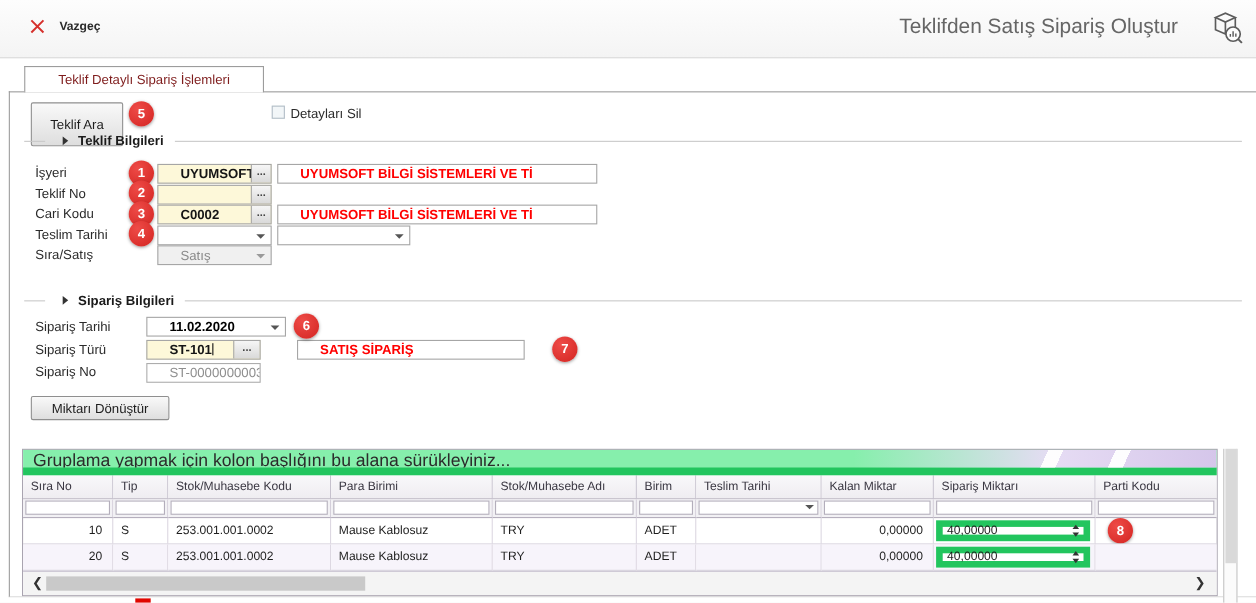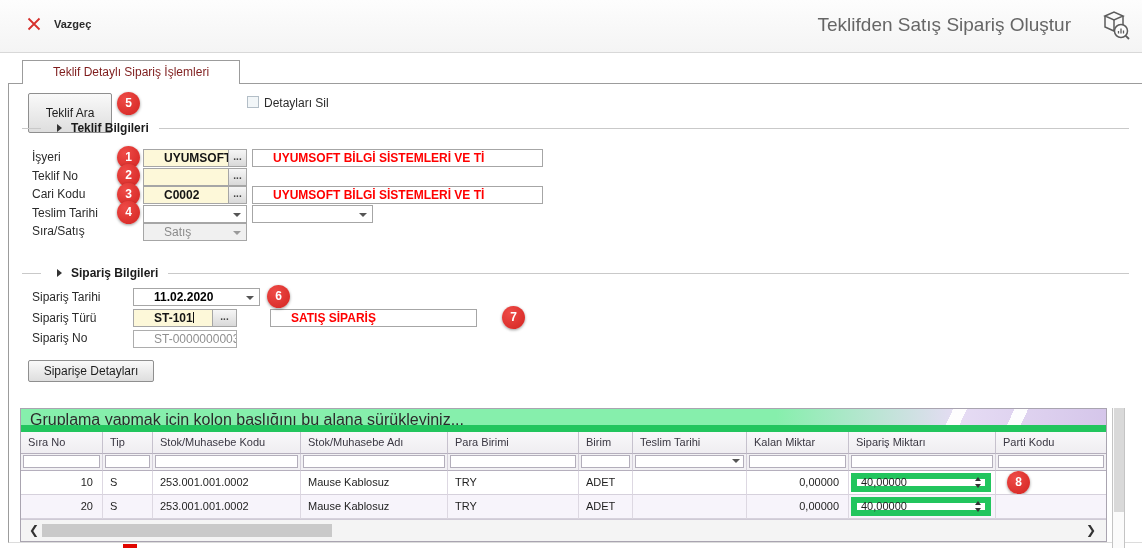--- a/index.html
+++ b/index.html
@@ -204,34 +204,34 @@
     <span class="lookup-btn" style="width:25px;">...</span>
   </div>
   <div class="fld red-desc" style="left:270px;top:309px;width:207px;">SATIŞ SİPARİŞ</div>
   <span class="badge" style="left:502px;top:306px;">7</span>
 
   <span class="flabel" style="top:331px;">Sipariş No</span>
   <div class="fld readonly" style="left:133px;top:330px;width:104px;">
     <span>ST-0000000003</span>
   </div>
 
-  <button class="btn" style="left:28px;top:360px;width:126px;height:22px;">Siparişe Detayları</button>
+  <button class="btn" style="left:28px;top:360px;width:126px;height:22px;">Miktarı Dönüştür</button>
 
   <div class="grid">
     <div class="group-panel">
       <span>Gruplama yapmak için kolon başlığını bu alana sürükleyiniz...</span>
       <span class="group-deco"></span>
     </div>
 
     <div class="grow">
       <div class="hcell">Sıra No</div>
       <div class="hcell">Tip</div>
       <div class="hcell">Stok/Muhasebe Kodu</div>
+      <div class="hcell">Para Birimi</div>
       <div class="hcell">Stok/Muhasebe Adı</div>
-      <div class="hcell">Para Birimi</div>
       <div class="hcell">Birim</div>
       <div class="hcell">Teslim Tarihi</div>
       <div class="hcell">Kalan Miktar</div>
       <div class="hcell">Sipariş Miktarı</div>
       <div class="hcell" style="border-right:none;">Parti Kodu</div>
     </div>
 
     <div class="grow">
       <div class="fcell">
           <div class="finput"></div>

